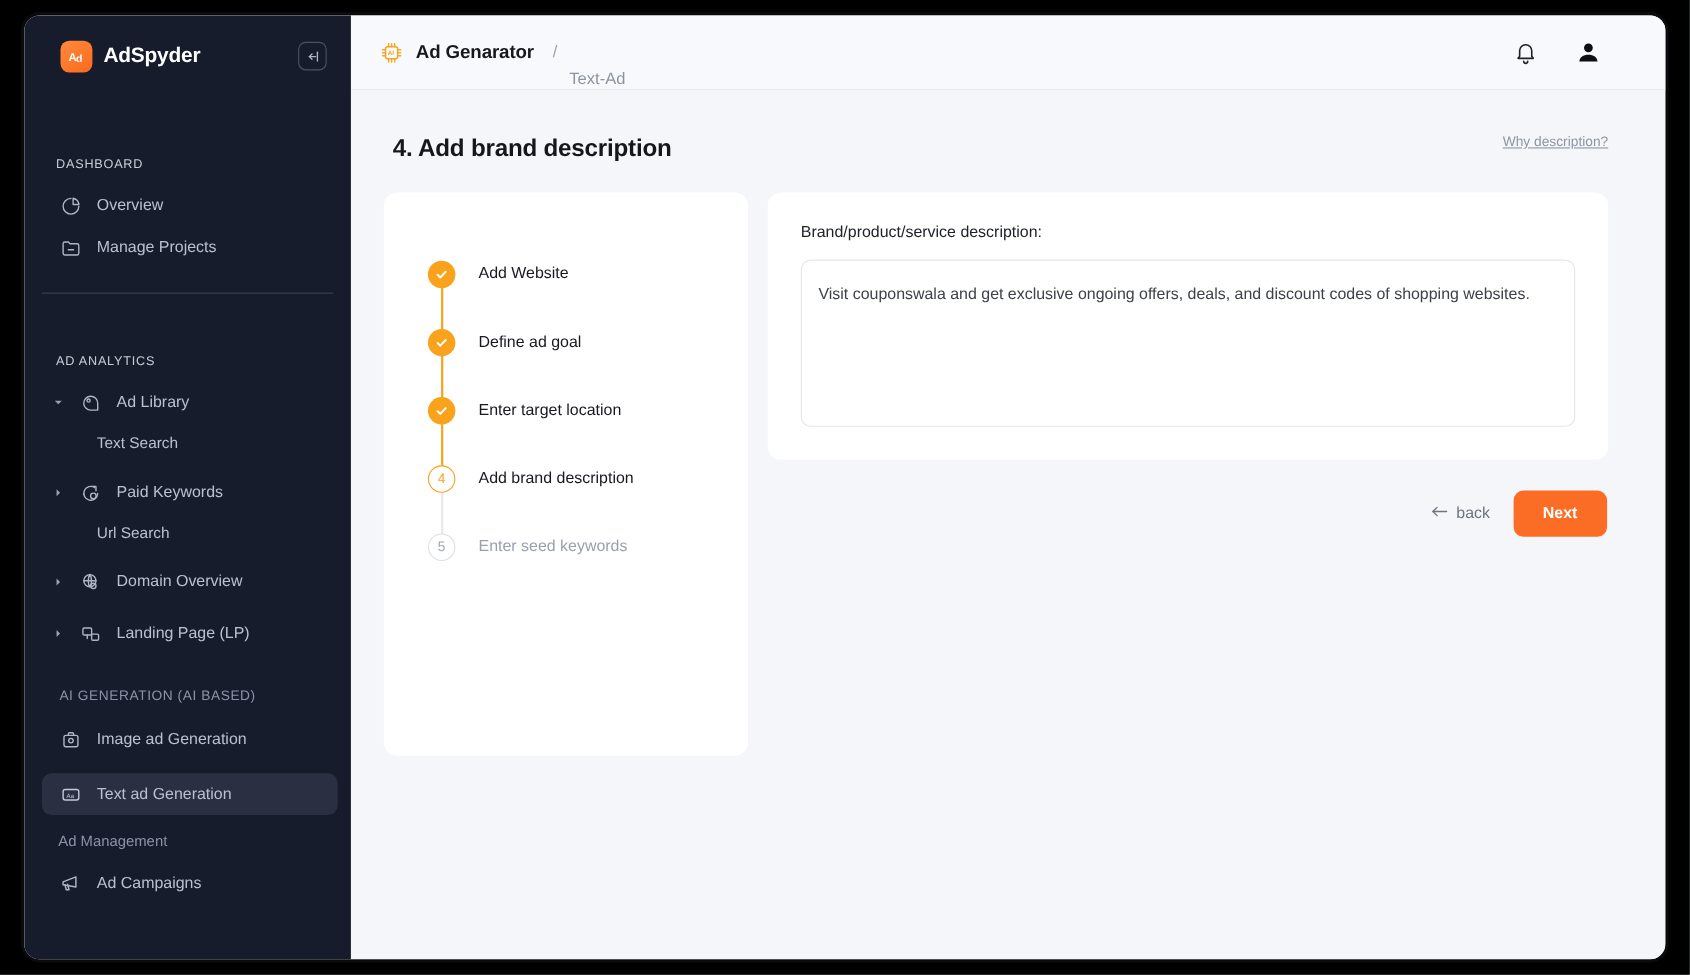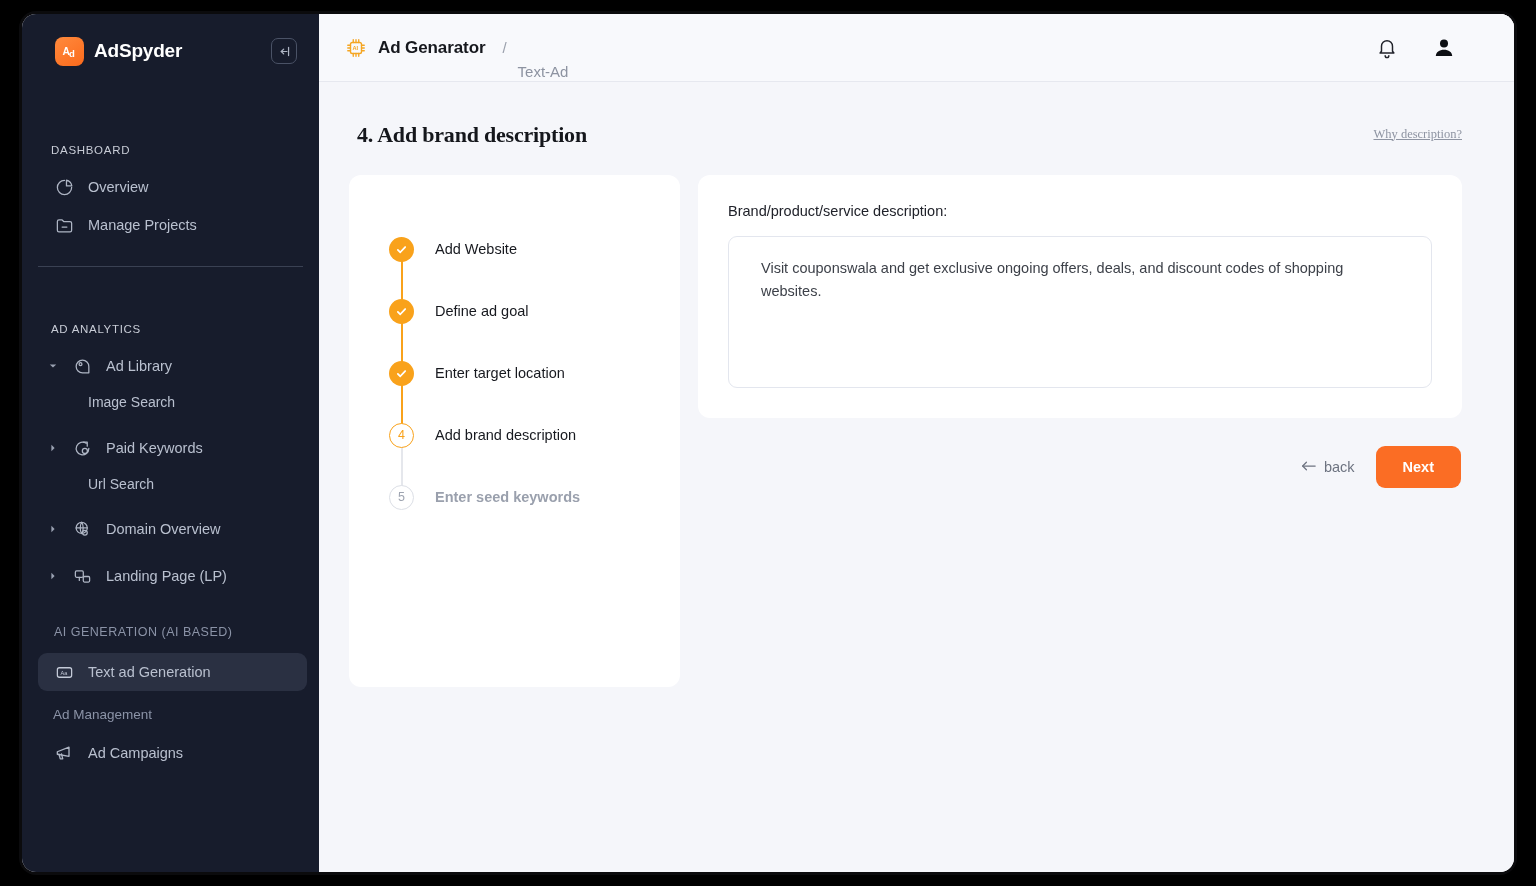--- a/index.html
+++ b/index.html
@@ -155,23 +155,22 @@
   .icon-btn { cursor: pointer; display:flex; align-items:center; justify-content:center; }
 
   .content {
     flex: 1 1 auto;
     padding: 40px 52px 0 30px;
     overflow: hidden;
   }
 
   .title-row {
     display: flex;
-    align-items: center;
+    align-items: flex-start;
     padding: 0 0 0 8px;
-    font-family: Liberation Serif, serif;
   }
   .page-title {
     font-size: 22px;
     font-weight: 700;
     color: #15171c;
     letter-spacing: -0.2px;
   }
   .why-link {
     margin-left: auto;
     font-size: 12.5px;
@@ -221,40 +220,40 @@
   .step-line {
     position: absolute;
     left: 52px;
     width: 2px;
     z-index: 1;
   }
   .step-line.orange { background: #f9a21b; }
   .step-line.gray { background: #e5e7ec; }
 
   .step-label { font-size: 14.5px; color: #17191f; font-weight: 500; }
-  .step-label.muted { color: #9aa0ad; font-weight: 700; }
+  .step-label.muted { color: #9aa0ad; font-weight: 400; }
 
   
   .desc-card {
     flex: 1 1 auto;
     background: #ffffff;
     border-radius: 12px;
     padding: 28px 30px 30px 30px;
     min-width: 0;
   }
   .desc-label {
     font-size: 14.5px;
     color: #20222a;
     margin-bottom: 17px;
   }
   .desc-box {
     border: 1px solid #e3e6ee;
     border-radius: 9px;
     height: 152px;
-    padding: 20px 32px;
+    padding: 20px 15px;
     font-size: 14.5px;
     line-height: 1.58;
     color: #3d4149;
     background: #fff;
     cursor: text;
     overflow: hidden;
   }
 
   .actions {
     display: flex;
@@ -346,21 +345,21 @@
       <span class="ico">
         <svg width="19" height="19" viewBox="0 0 24 24" fill="none" stroke="#aeb5c4" stroke-width="1.6" stroke-linecap="round" stroke-linejoin="round">
           <path d="M20 12a8 8 0 1 0-8 8h8z"></path>
             <circle cx="9.5" cy="9" r="1.8"></circle>
         </svg>
       </span>
       <span>Ad Library</span>
     </div>
 
     <div class="nav-item sub">
-      <span>Image Search</span>
+      <span>Text Search</span>
     </div>
 
     <div class="nav-item" style="margin-top:10px;">
       <span class="caret">
         <svg width="8" height="8" viewBox="0 0 10 10">
             <path d="M3 1l4 4-4 4z" fill="#9aa1b2"></path>
           </svg>
       </span>
       <span class="ico">
         <svg width="19" height="19" viewBox="0 0 24 24" fill="none" stroke="#aeb5c4" stroke-width="1.6" stroke-linecap="round" stroke-linejoin="round">
@@ -403,20 +402,30 @@
           <rect x="3" y="5" width="10" height="8" rx="1.5"></rect>
             <rect x="13" y="12" width="8" height="7" rx="1.5"></rect>
           <path d="M8 13v4"></path>
         </svg>
       </span>
       <span>Landing Page (LP)</span>
     </div>
 
     <div class="nav-section-label ai">AI GENERATION (AI BASED)</div>
 
+    <div class="nav-item">
+      <span class="ico">
+        <svg width="19" height="19" viewBox="0 0 24 24" fill="none" stroke="#aeb5c4" stroke-width="1.6" stroke-linecap="round" stroke-linejoin="round">
+          <rect x="4" y="7" width="16" height="13" rx="2.2"></rect>
+            <path d="M9 7V5.5A1.5 1.5 0 0 1 10.5 4h3A1.5 1.5 0 0 1 15 5.5V7"></path>
+          <circle cx="12" cy="13" r="2.6"></circle>
+        </svg>
+      </span>
+      <span>Image ad Generation</span>
+    </div>
 
     <div class="nav-item active">
       <span class="ico">
         <svg width="19" height="19" viewBox="0 0 24 24" fill="none" stroke="#c4cad8" stroke-width="1.6" stroke-linecap="round" stroke-linejoin="round">
           <rect x="3" y="6" width="18" height="12" rx="2.5"></rect>
           <text x="7" y="15.5" font-family="Liberation Sans, sans-serif" font-size="7" fill="#c4cad8" stroke="none">Aa</text>
         </svg>
       </span>
       <span>Text ad Generation</span>
     </div>

